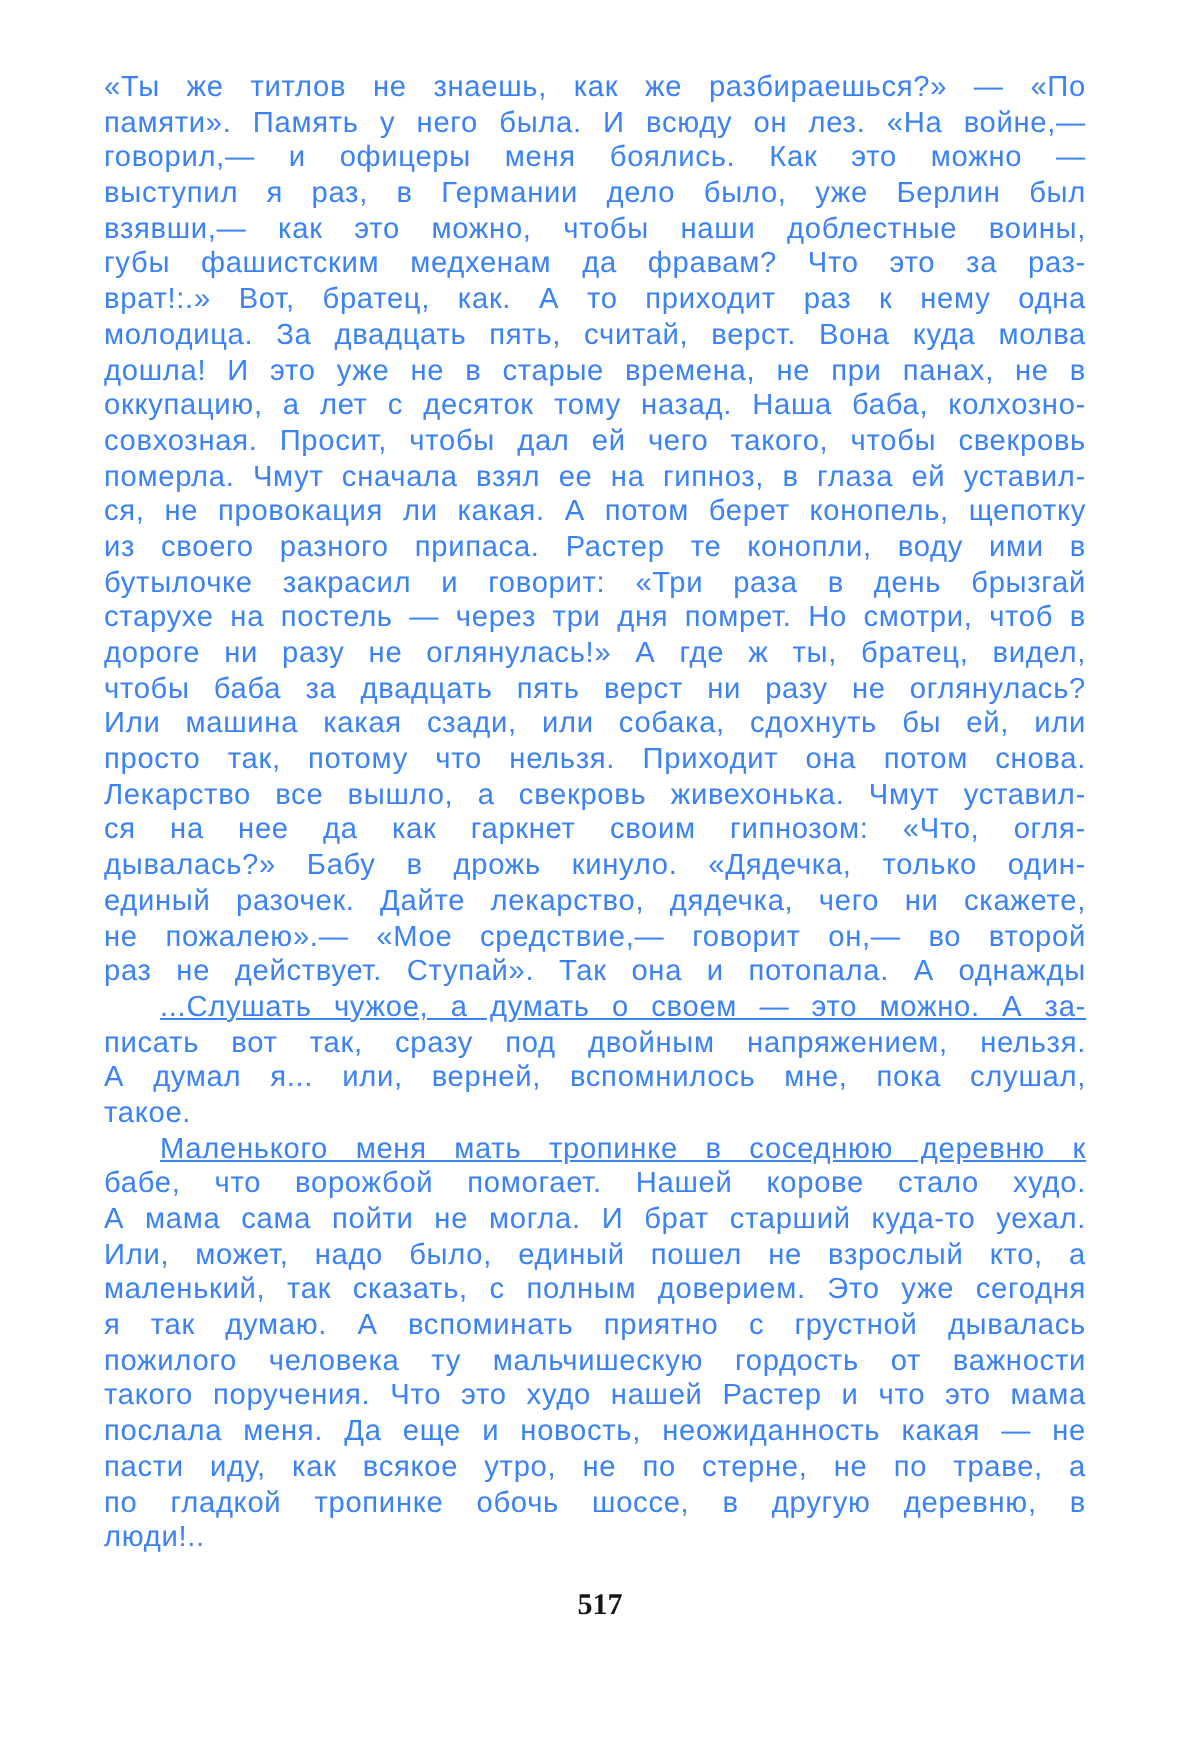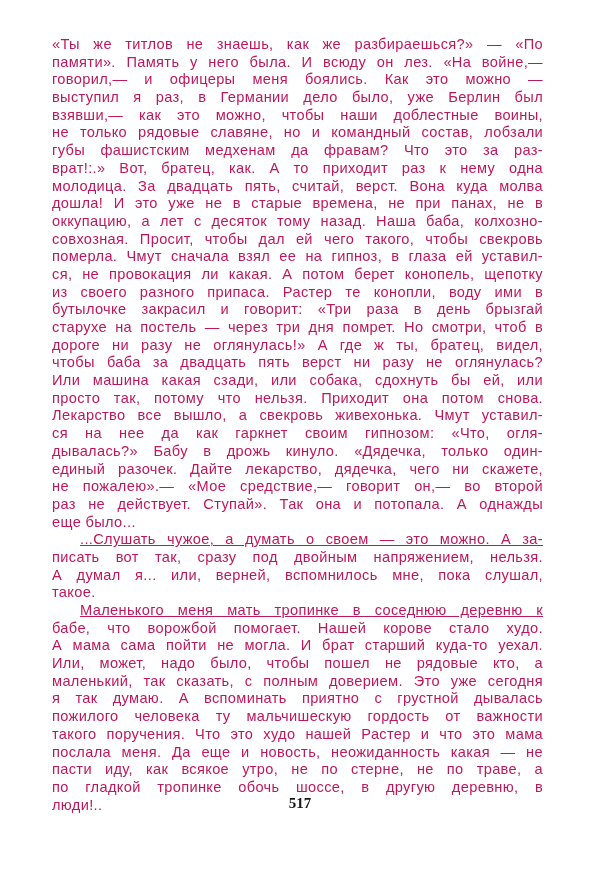--- a/index.html
+++ b/index.html
@@ -1,20 +1,20 @@
 <!DOCTYPE html>
 <html><head>
 <meta charset="utf-8">
 <style>
   html, body { margin: 0; padding: 0; background: #ffffff; }
   body { width: 600px; height: 877px; position: relative; overflow: hidden; }
   .page {
     position: absolute; left: 52px; top: 36px; width: 491px;
     font-family: "Liberation Sans", "DejaVu Sans", sans-serif;
-    font-size: 14.6px; color: #be185d; letter-spacing: 0.35px;
+    font-size: 14.6px; color: #3b82f6; letter-spacing: 0.35px;
   }
   .line {
     height: 17.7px; line-height: 17.7px; white-space: nowrap;
     text-align: justify; text-align-last: justify; overflow: visible;
   }
   .line.last { text-align-last: left; }
   .line.indent { padding-left: 28px; text-decoration: underline; }
   .page-number {
     position: absolute; left: 0; width: 600px; top: 795px; text-align: center;
     font-family: "Liberation Serif", serif; font-weight: bold; font-size: 15px; color: #161616;
@@ -24,21 +24,20 @@
 <body>
 
 <div class="page">
 
   <div>
     <div class="line">«Ты же титлов не знаешь, как же разбираешься?» — «По</div>
     <div class="line">памяти». Память у него была. И всюду он лез. «На войне,—</div>
     <div class="line">говорил,— и офицеры меня боялись. Как это можно —</div>
     <div class="line">выступил я раз, в Германии дело было, уже Берлин был</div>
     <div class="line">взявши,— как это можно, чтобы наши доблестные воины,</div>
-    <div class="line">не только рядовые славяне, но и командный состав, лобзали</div>
     <div class="line">губы фашистским медхенам да фравам? Что это за раз-</div>
     <div class="line">врат!:.» Вот, братец, как. А то приходит раз к нему одна</div>
     <div class="line">молодица. За двадцать пять, считай, верст. Вона куда молва</div>
     <div class="line">дошла! И это уже не в старые времена, не при панах, не в</div>
     <div class="line">оккупацию, а лет с десяток тому назад. Наша баба, колхозно-</div>
     <div class="line">совхозная. Просит, чтобы дал ей чего такого, чтобы свекровь</div>
     <div class="line">померла. Чмут сначала взял ее на гипноз, в глаза ей уставил-</div>
     <div class="line">ся, не провокация ли какая. А потом берет конопель, щепотку</div>
     <div class="line">из своего разного припаса. Растер те конопли, воду ими в</div>
     <div class="line">бутылочке закрасил и говорит: «Три раза в день брызгай</div>
@@ -46,35 +45,34 @@
     <div class="line">дороге ни разу не оглянулась!» А где ж ты, братец, видел,</div>
     <div class="line">чтобы баба за двадцать пять верст ни разу не оглянулась?</div>
     <div class="line">Или машина какая сзади, или собака, сдохнуть бы ей, или</div>
     <div class="line">просто так, потому что нельзя. Приходит она потом снова.</div>
     <div class="line">Лекарство все вышло, а свекровь живехонька. Чмут уставил-</div>
     <div class="line">ся на нее да как гаркнет своим гипнозом: «Что, огля-</div>
     <div class="line">дывалась?» Бабу в дрожь кинуло. «Дядечка, только один-</div>
     <div class="line">единый разочек. Дайте лекарство, дядечка, чего ни скажете,</div>
     <div class="line">не пожалею».— «Мое средствие,— говорит он,— во второй</div>
     <div class="line">раз не действует. Ступай». Так она и потопала. А однажды</div>
-    <div class="line last">еще было...</div>
   </div>
 
   <div>
     <div class="line indent">...Слушать чужое, а думать о своем — это можно. А за-</div>
     <div class="line">писать вот так, сразу под двойным напряжением, нельзя.</div>
     <div class="line">А думал я... или, верней, вспомнилось мне, пока слушал,</div>
     <div class="line last">такое.</div>
   </div>
 
   <div>
     <div class="line indent">Маленького меня мать тропинке в соседнюю деревню к</div>
     <div class="line">бабе, что ворожбой помогает. Нашей корове стало худо.</div>
     <div class="line">А мама сама пойти не могла. И брат старший куда-то уехал.</div>
-    <div class="line">Или, может, надо было, чтобы пошел не рядовые кто, а</div>
+    <div class="line">Или, может, надо было, единый пошел не взрослый кто, а</div>
     <div class="line">маленький, так сказать, с полным доверием. Это уже сегодня</div>
     <div class="line">я так думаю. А вспоминать приятно с грустной дывалась</div>
     <div class="line">пожилого человека ту мальчишескую гордость от важности</div>
     <div class="line">такого поручения. Что это худо нашей Растер и что это мама</div>
     <div class="line">послала меня. Да еще и новость, неожиданность какая — не</div>
     <div class="line">пасти иду, как всякое утро, не по стерне, не по траве, а</div>
     <div class="line">по гладкой тропинке обочь шоссе, в другую деревню, в</div>
     <div class="line last">люди!..</div>
   </div>
 </div>

